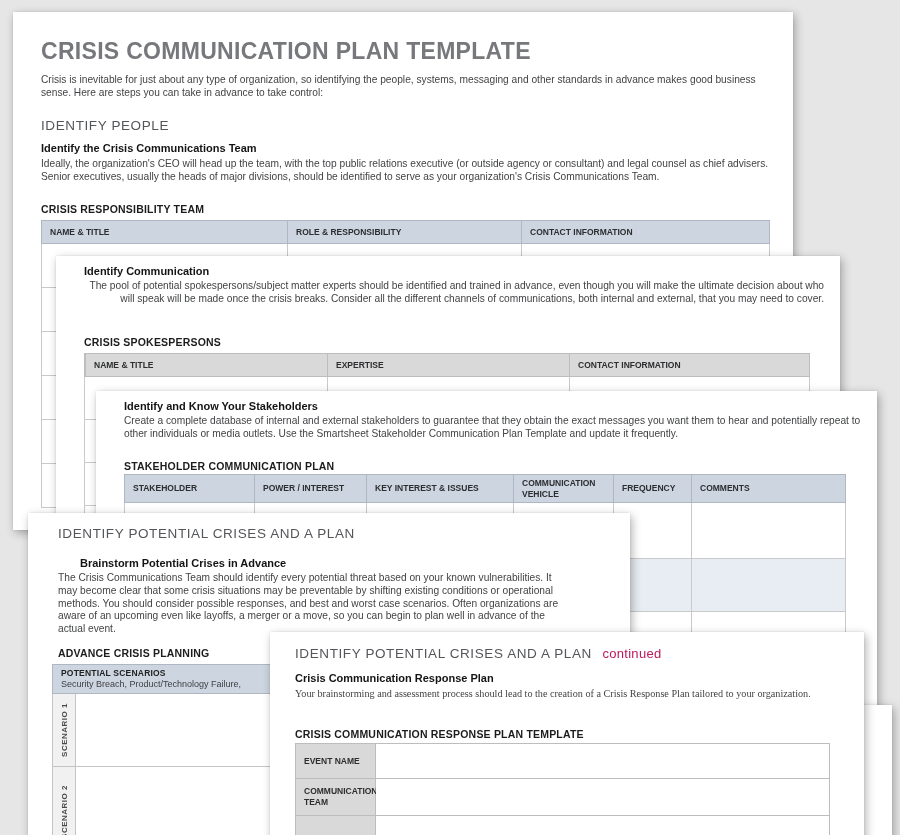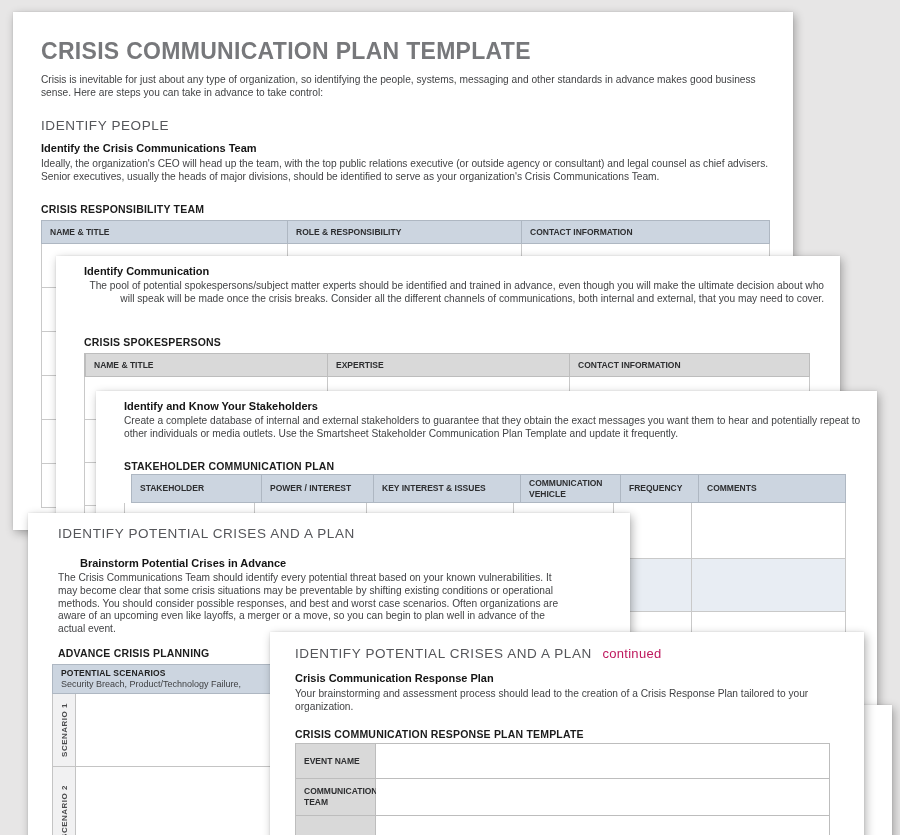--- a/index.html
+++ b/index.html
@@ -140,21 +140,21 @@
         </div>
     </div>
   </div>
 
   <div class="page" style="left:96px;top:391px;width:781px;height:470px;z-index:3;">
     <div class="abs subhead" style="left:28px;top:9px;">Identify and Know Your Stakeholders</div>
     <div class="abs body-text" style="left:28px;top:23px;width:740px;">Create a complete database of internal and external stakeholders to guarantee that they obtain the exact messages you want them to hear and potentially repeat to other individuals or media outlets. Use the Smartsheet Stakeholder Communication Plan Template and update it frequently.</div>
     <div class="abs table-title" style="left:28px;top:69px;">STAKEHOLDER COMMUNICATION PLAN</div>
 
     <div class="tbl" style="left:28px;top:83px;width:722px;">
-      <div class="thead blue-bg" style="grid-template-columns:129px 112px 147px 100px 78px 156px;height:29px;margin-left:7px;">
+      <div class="thead blue-bg" style="grid-template-columns:129px 112px 147px 100px 78px 156px;height:29px;">
         <div class="th">STAKEHOLDER</div>
         <div class="th">POWER / INTEREST</div>
         <div class="th">KEY INTEREST &amp; ISSUES</div>
         <div class="th">COMMUNICATION VEHICLE</div>
         <div class="th">FREQUENCY</div>
         <div class="th">COMMENTS</div>
       </div>
       <div class="trow" style="grid-template-columns:129px 112px 147px 100px 78px 156px;height:56px;">
           <div class="td"></div>
           <div class="td"></div>
@@ -209,21 +209,21 @@
       </div>
     </div>
   </div>
 
   <div class="page" style="left:270px;top:632px;width:594px;height:222px;z-index:6;">
     <div class="abs" style="left:25px;top:12px;white-space:nowrap;">
       <span class="section-heading">IDENTIFY POTENTIAL CRISES AND A PLAN</span>
       <span class="continued" style="margin-left:6px;">continued</span>
     </div>
     <div class="abs subhead" style="left:25px;top:40px;">Crisis Communication Response Plan</div>
-    <div class="abs body-text" style="left:25px;top:55px;width:528px;">Your brainstorming and assessment process should lead to the creation of a Crisis Response Plan tailored to your organization.</div>
+    <div class="abs body-text" style="left:25px;top:55px;width:528px;font-family:Liberation Serif, serif;">Your brainstorming and assessment process should lead to the creation of a Crisis Response Plan tailored to your organization.</div>
     <div class="abs table-title" style="left:25px;top:96px;">CRISIS COMMUNICATION RESPONSE PLAN TEMPLATE</div>
 
     <div class="tbl" style="left:25px;top:111px;width:535px;">
       <div class="lv-row first" style="height:36px;">
         <div class="lv-label">EVENT NAME</div>
         <div class="lv-value"></div>
       </div>
       <div class="lv-row" style="height:37px;">
         <div class="lv-label">COMMUNICATION TEAM</div>
         <div class="lv-value"></div>

